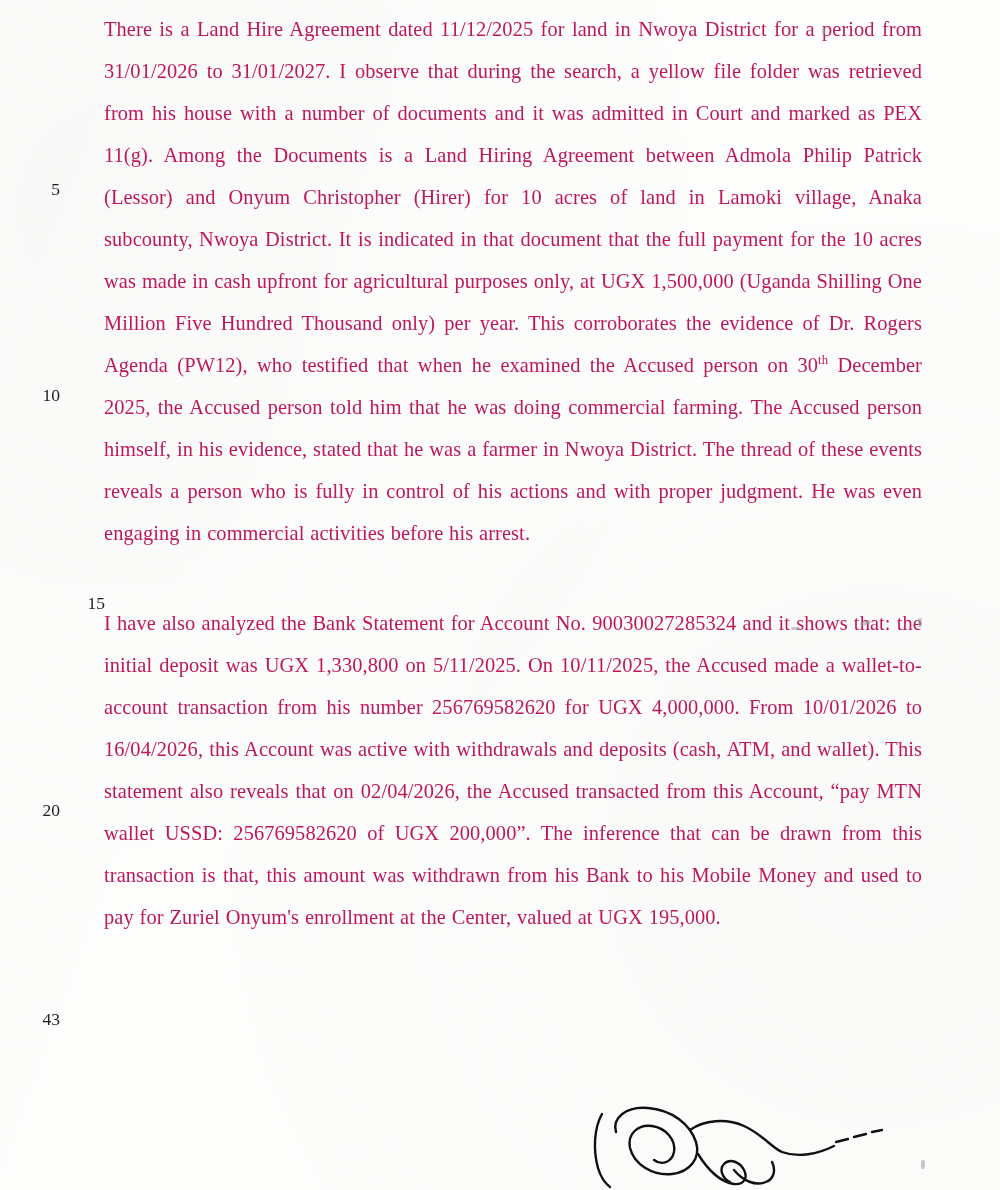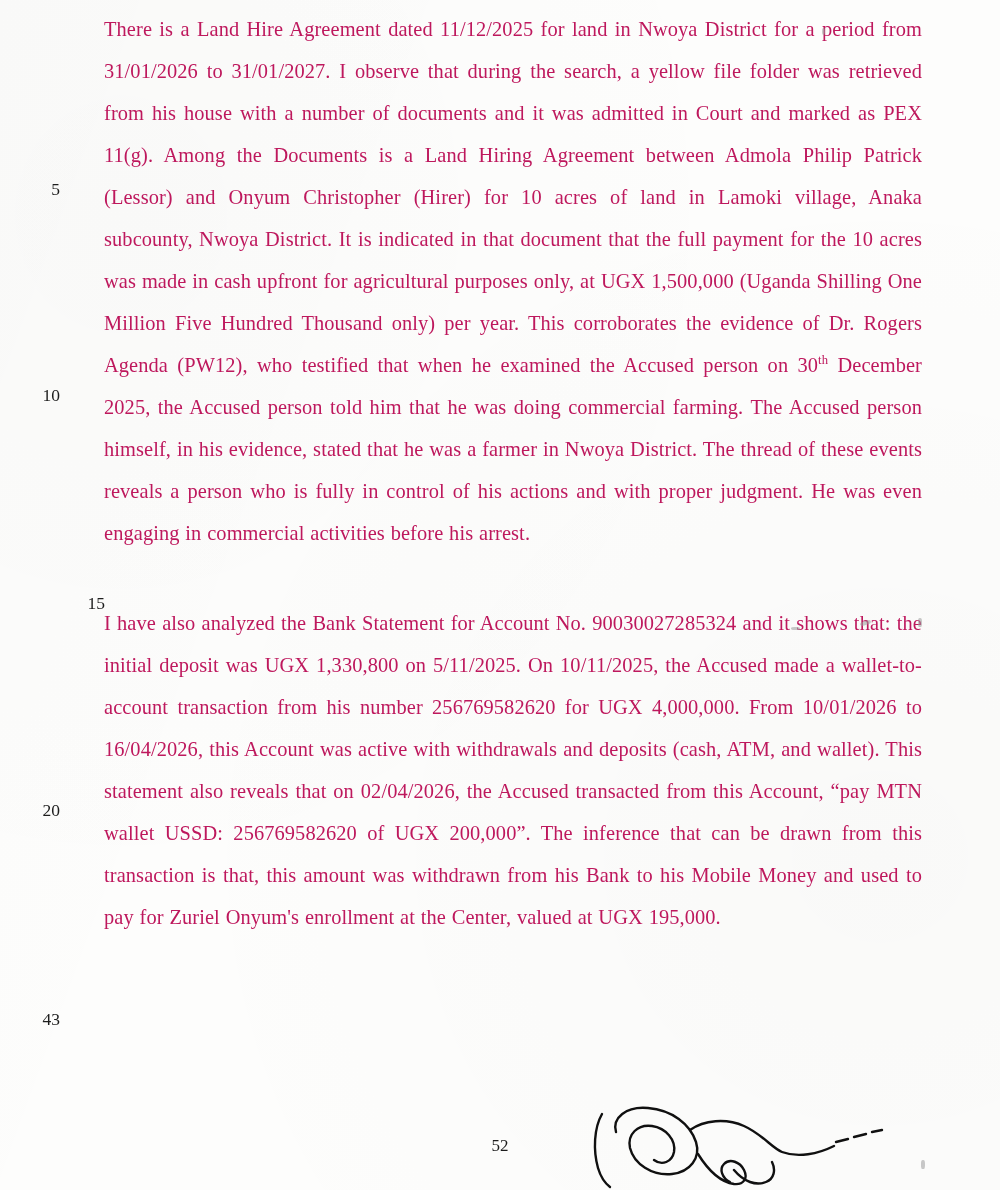--- a/index.html
+++ b/index.html
@@ -115,21 +115,20 @@
   <div class="body-col">
 
     <p class="para first"><span>There is a Land Hire Agreement dated 11/12/2025 for land in Nwoya District for a period from 31/01/2026 to 31/01/2027. I observe that during the search, a yellow file folder was retrieved from his house with a number of documents and it was admitted in Court and marked as PEX 11(g). Among the Documents is a Land Hiring Agreement between Admola Philip Patrick (Lessor) and Onyum Christopher (Hirer) for 10 acres of land in Lamoki village, Anaka subcounty, Nwoya District. It is indicated in that document that the full payment for the 10 acres was made in cash upfront for agricultural purposes only, at UGX 1,500,000 (Uganda Shilling One Million Five Hundred Thousand only) per year. This corroborates the evidence of Dr. Rogers Agenda (PW12), who testified that when he examined the Accused person on 30</span><sup>th</sup><span> December 2025, the Accused person told him that he was doing commercial farming. The Accused person himself, in his evidence, stated that he was a farmer in Nwoya District. The thread of these events reveals a person who is fully in control of his actions and with proper judgment. He was even engaging in commercial activities before his arrest.</span></p>
 
     <div class="para-gap"></div>
 
     <p class="para">I have also analyzed the Bank Statement for Account No. 90030027285324 and it shows that: the initial deposit was UGX 1,330,800 on 5/11/2025. On 10/11/2025, the Accused made a wallet-to-account transaction from his number 256769582620 for UGX 4,000,000. From 10/01/2026 to 16/04/2026, this Account was active with withdrawals and deposits (cash, ATM, and wallet). This statement also reveals that on 02/04/2026, the Accused transacted from this Account, “pay MTN wallet USSD: 256769582620 of UGX 200,000”. The inference that can be drawn from this transaction is that, this amount was withdrawn from his Bank to his Mobile Money and used to pay for Zuriel Onyum's enrollment at the Center, valued at UGX 195,000.</p>
 
   </div>
 
-  <div class="folio" style="top:1136px;">52</div>
 
   <div class="signature">
     <svg width="300" height="92" viewBox="0 0 300 92" fill="none" xmlns="http://www.w3.org/2000/svg">
       <g stroke="#101010" stroke-width="2.4" fill="none" stroke-linecap="round" stroke-linejoin="round">
         <path d="M16 16 C 8 30, 7 52, 12 70 C 15 80, 20 86, 24 89"></path>
         <path d="M30 34 C 26 20, 40 8, 62 10 C 86 12, 104 26, 110 44 C 115 60, 104 74, 86 76 C 66 78, 48 66, 44 50 C 41 36, 52 26, 66 28 C 80 30, 90 42, 88 54 C 86 64, 76 68, 68 62"></path>
         <path d="M104 32 C 118 22, 140 20, 158 28 C 176 36, 186 50, 196 54 C 212 60, 232 56, 248 48"></path>
         <path d="M112 56 C 122 72, 134 84, 148 86 C 158 87, 162 80, 158 72 C 154 64, 144 60, 138 66 C 133 71, 136 80, 144 84"></path>
         <path d="M148 72 C 158 84, 170 88, 180 84 C 188 81, 190 72, 186 64"></path>
         <path d="M250 44 L 262 41"></path>

